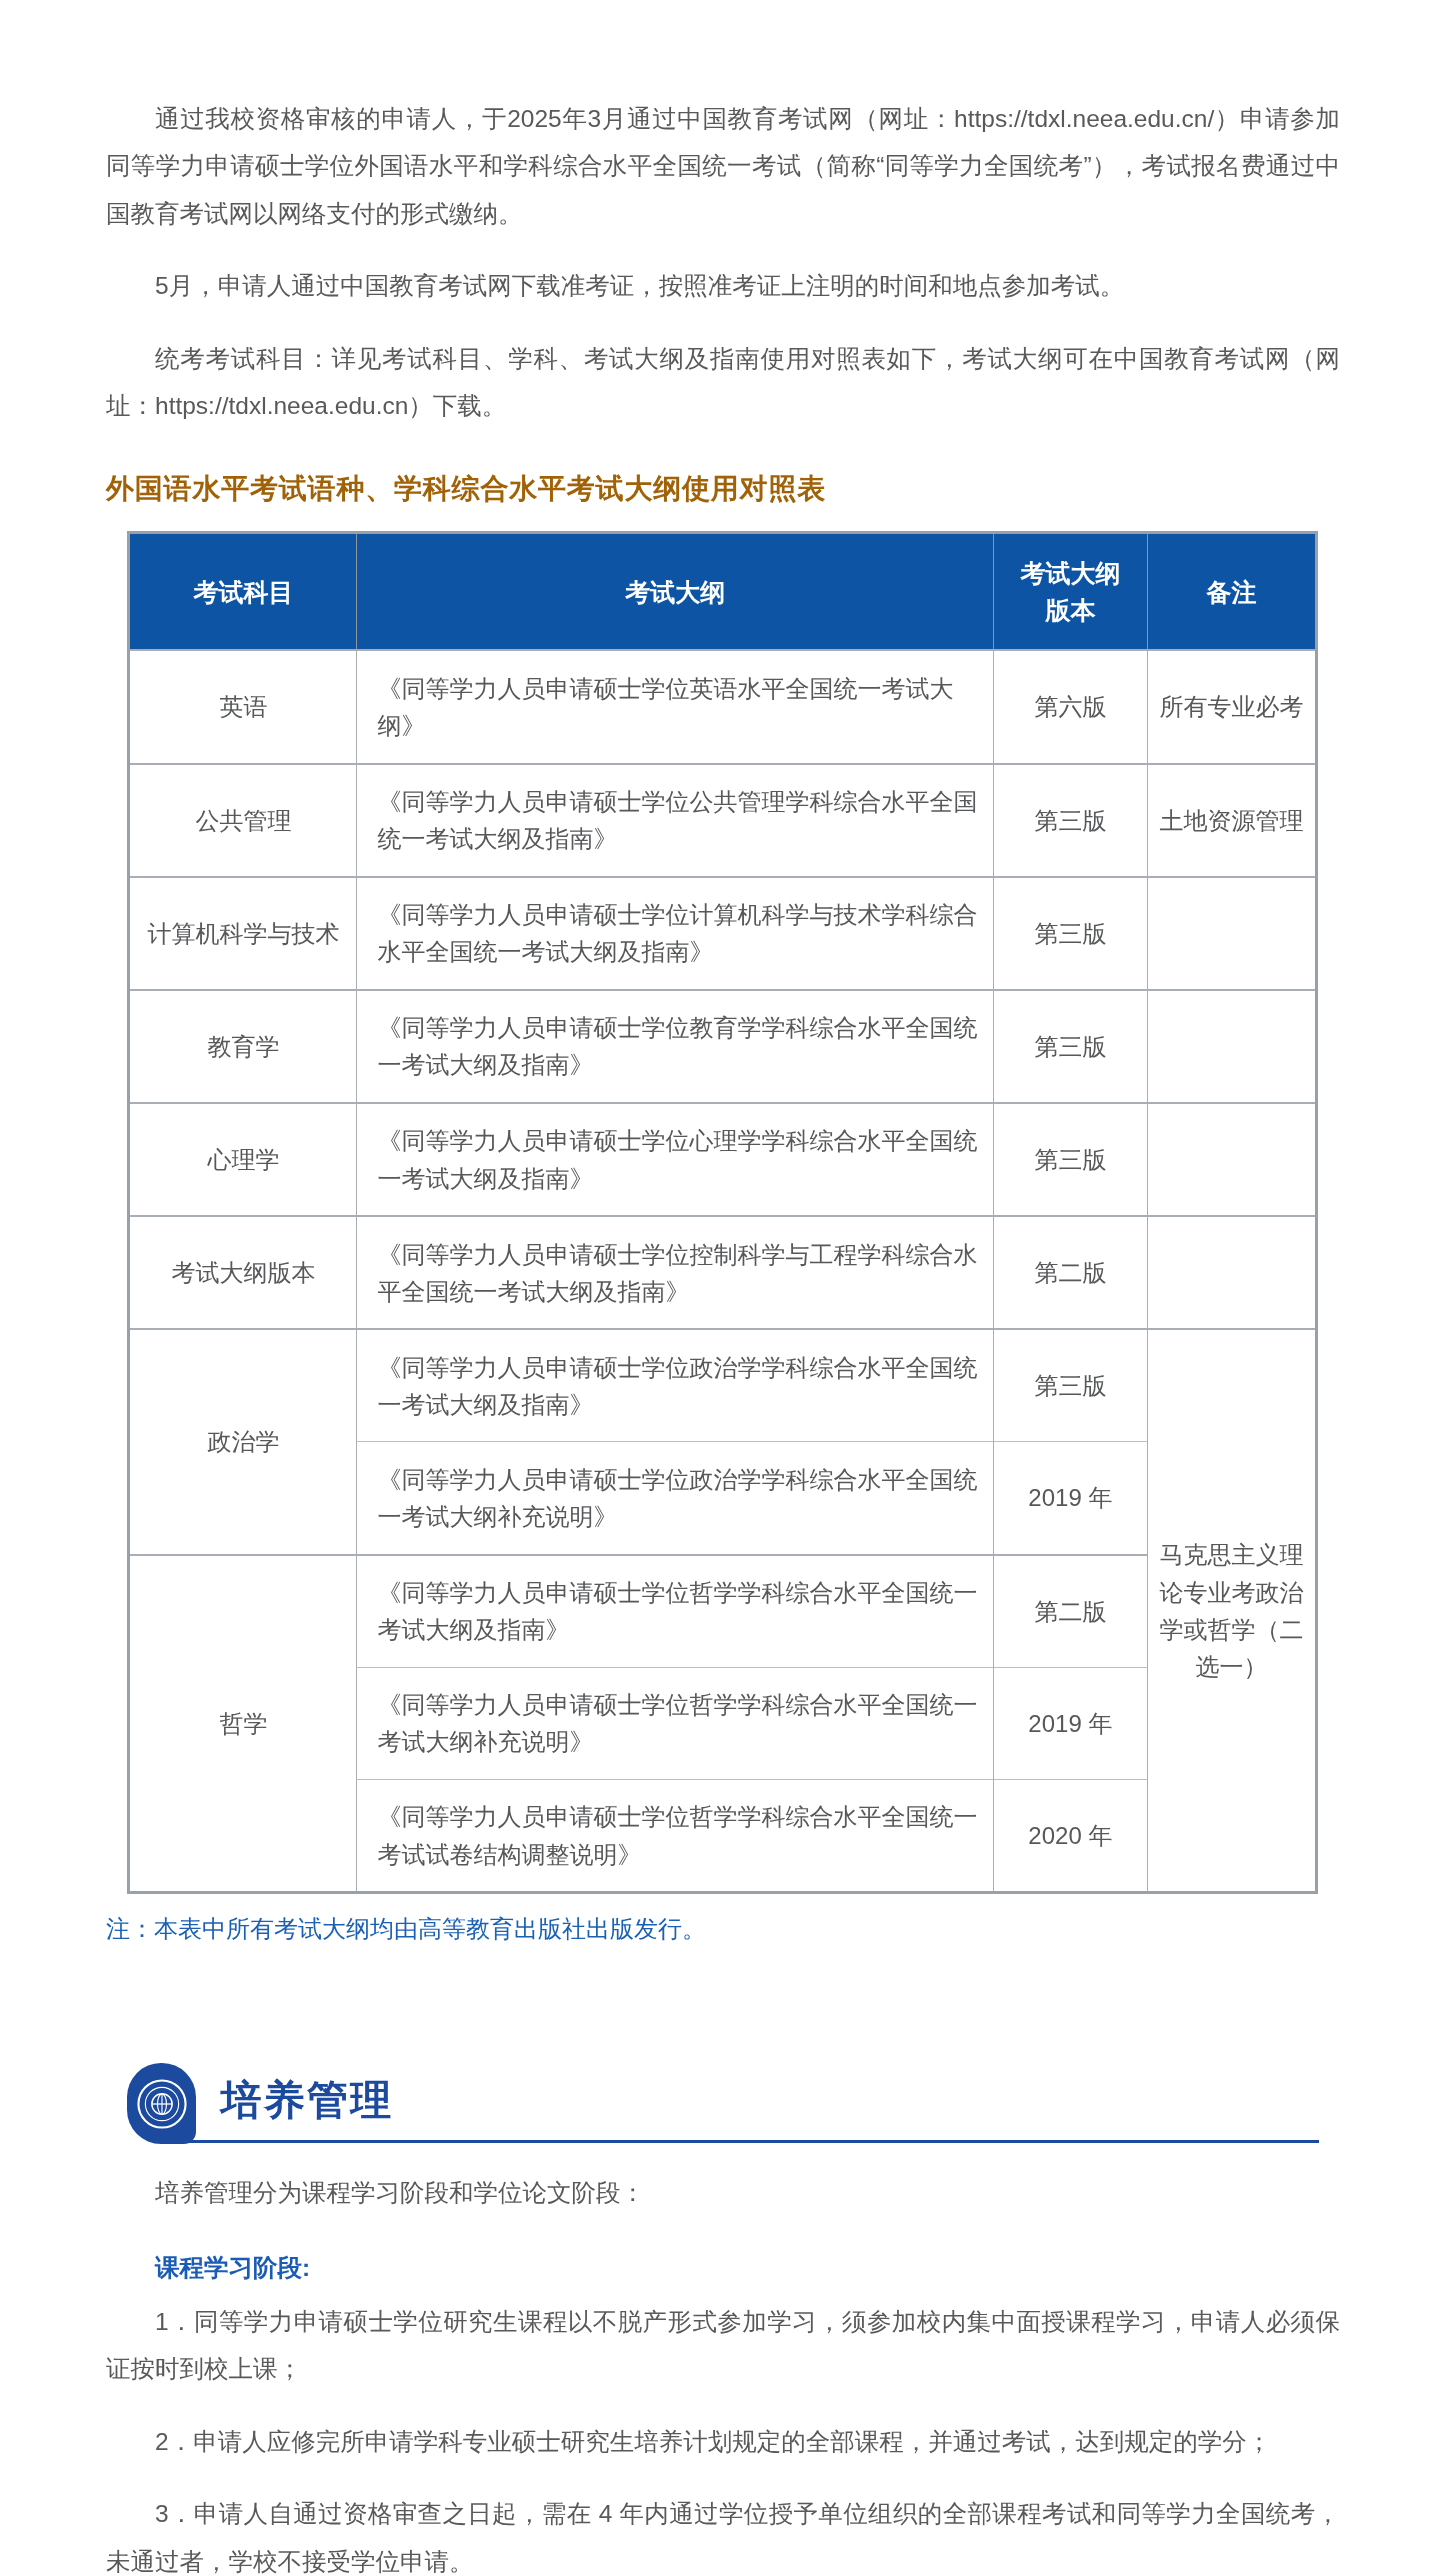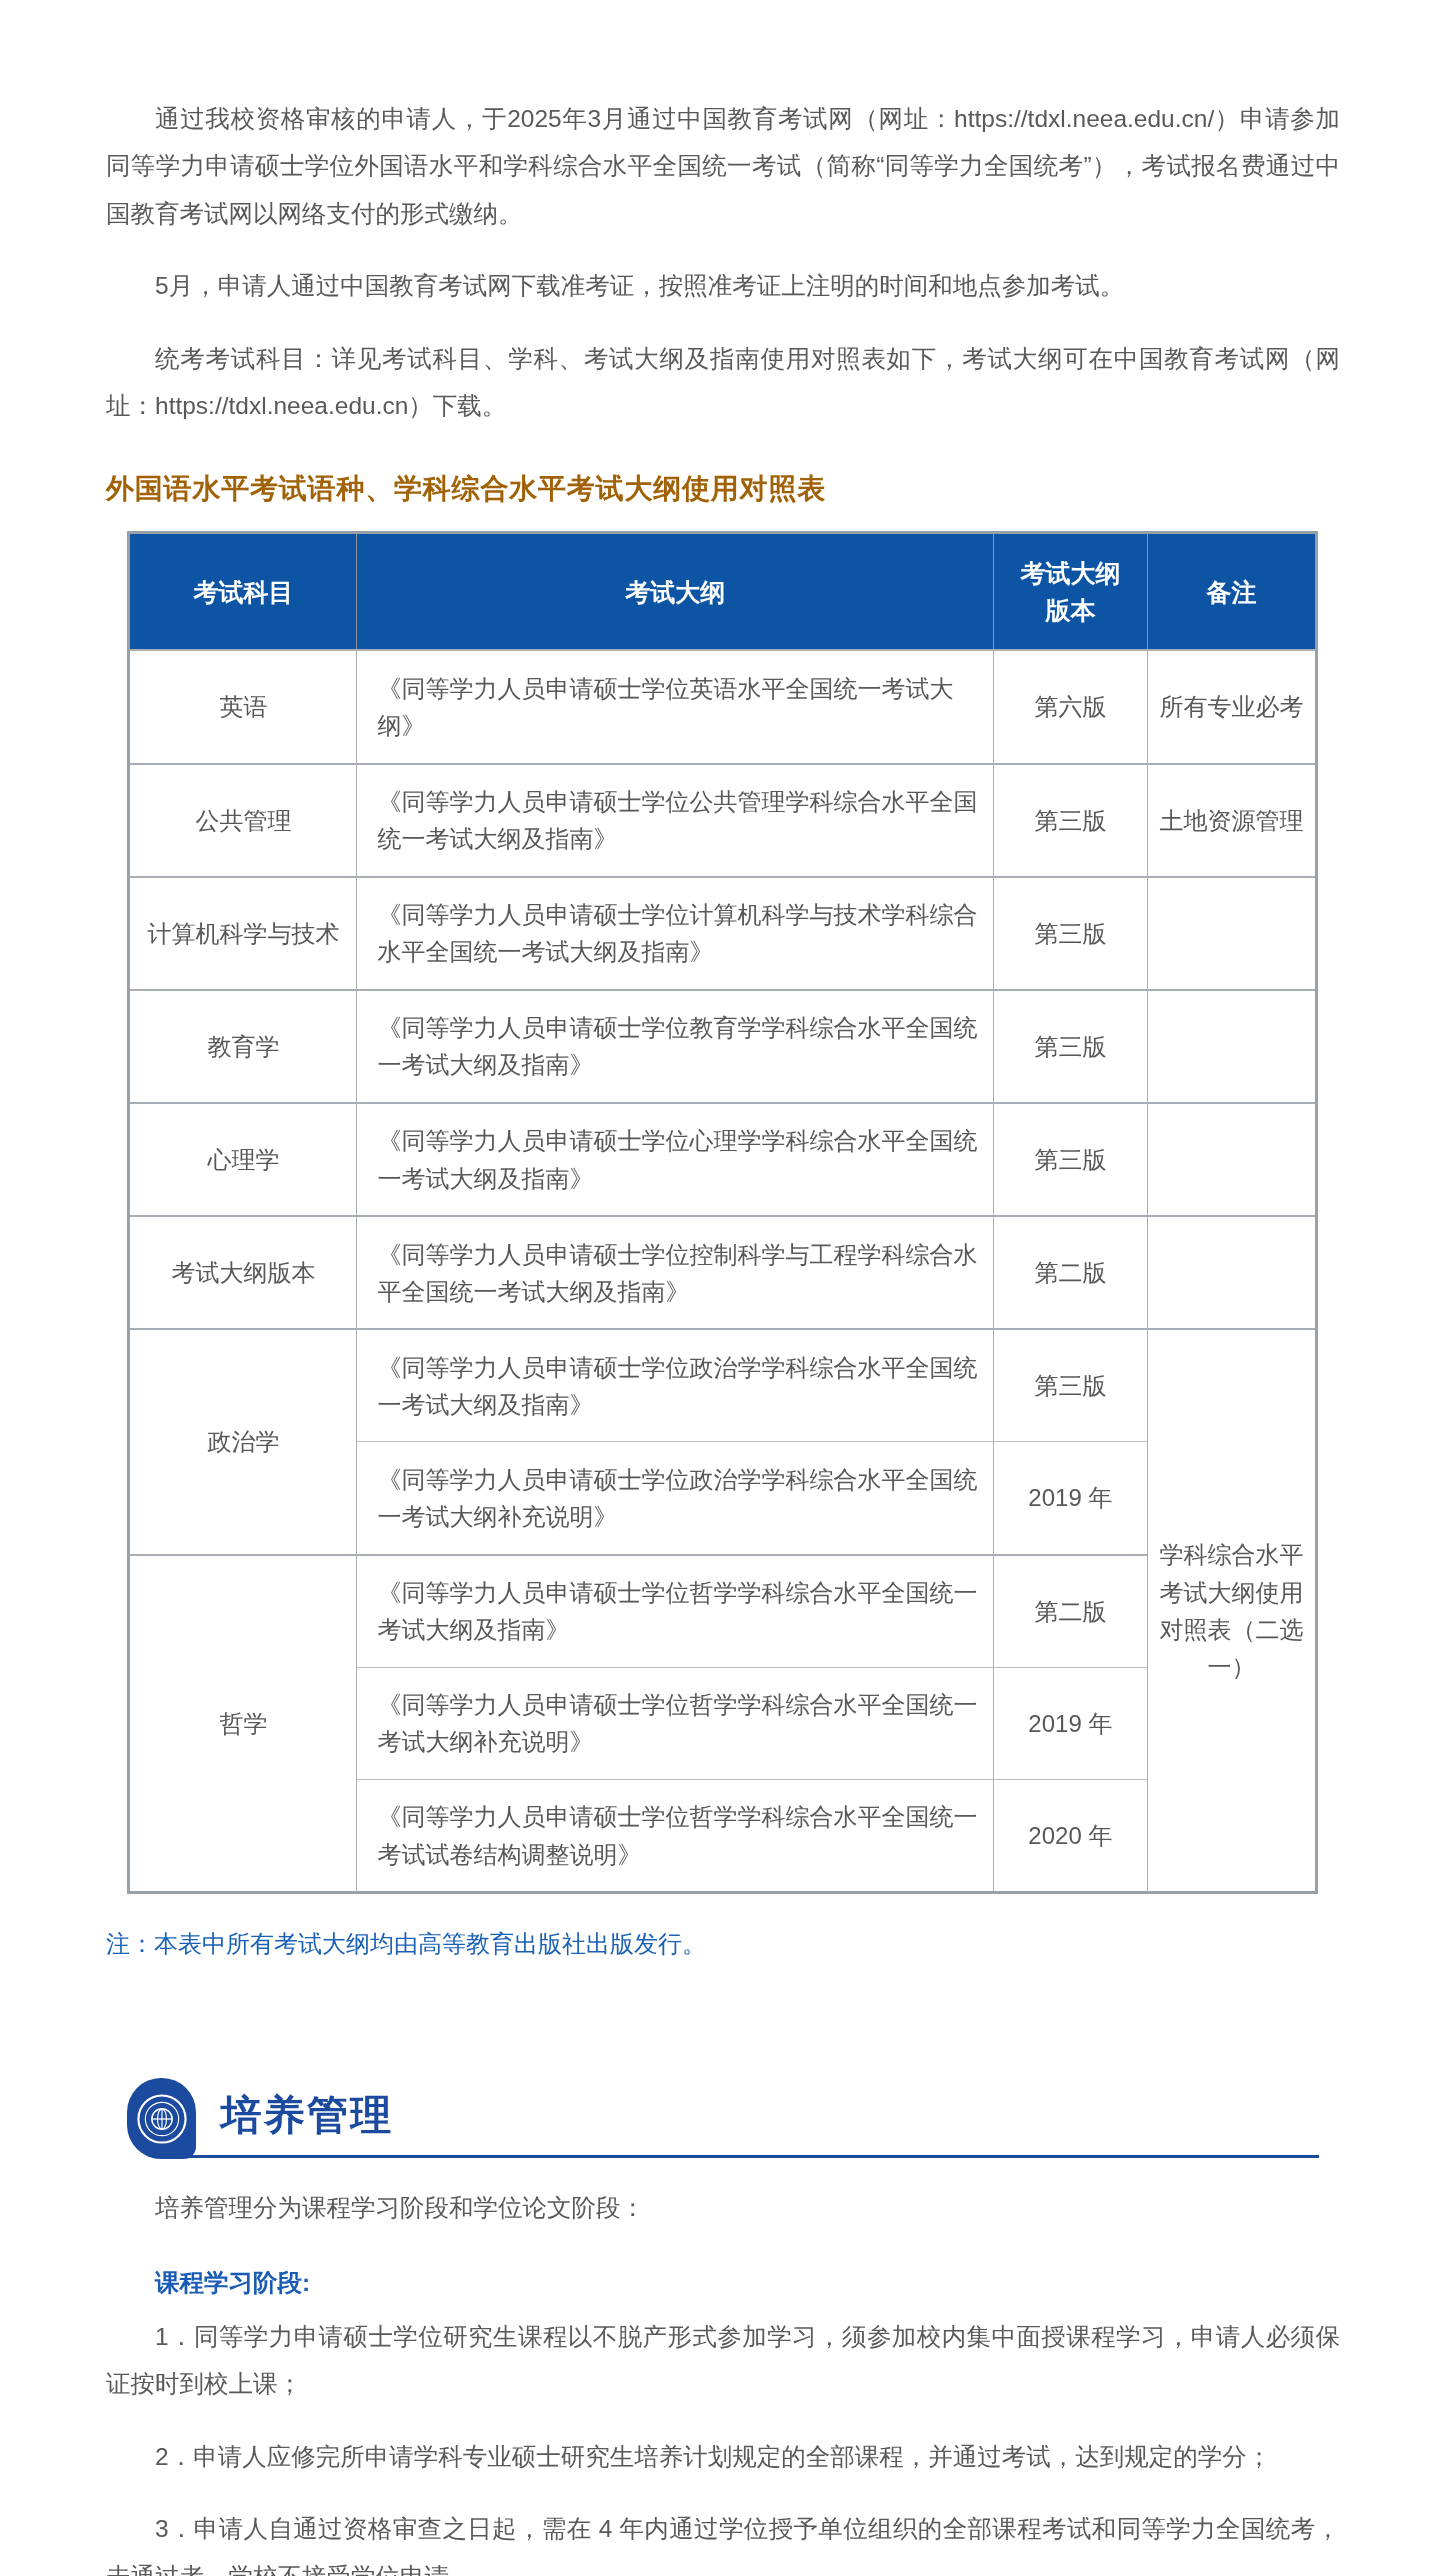--- a/index.html
+++ b/index.html
@@ -107,21 +107,21 @@
     padding-left: 20px;
     padding-right: 4px;
   }
   table.exam-table tbody td.c-remark { padding: 18.4px 10.7px; }
   col.c1 { width: 19.2%; }
   col.c2 { width: 53.6%; }
   col.c3 { width: 12.9%; }
   col.c4 { width: 14.3%; }
 
   .table-note {
-    margin-top: 31px;
+    margin-top: 16px;
     font-size: 24px;
     color: #1a61b5;
     line-height: 1.6;
   }
 
   .section-2 { margin-top: 115px; }
 
   
   .seal { width: 52px; height: 52px; }
 </style>
@@ -186,21 +186,21 @@
       <tr>
         <td class="c-subject">考试大纲版本</td>
         <td class="c-outline">《同等学力人员申请硕士学位控制科学与工程学科综合水平全国统一考试大纲及指南》</td>
         <td class="c-version">第二版</td>
         <td class="c-remark"></td>
       </tr>
       <tr>
         <td class="c-subject" rowspan="2">政治学</td>
         <td class="c-outline">《同等学力人员申请硕士学位政治学学科综合水平全国统一考试大纲及指南》</td>
         <td class="c-version">第三版</td>
-        <td class="c-remark" rowspan="5">学科综合水平考试大纲使用对照表（二选一）</td>
+        <td class="c-remark" rowspan="5">马克思主义理论专业考政治学或哲学（二选一）</td>
       </tr>
       <tr class="sub-row">
         <td class="c-outline">《同等学力人员申请硕士学位政治学学科综合水平全国统一考试大纲补充说明》</td>
         <td class="c-version">2019 年</td>
       </tr>
       <tr>
         <td class="c-subject" rowspan="3">哲学</td>
         <td class="c-outline">《同等学力人员申请硕士学位哲学学科综合水平全国统一考试大纲及指南》</td>
         <td class="c-version">第二版</td>
       </tr>

